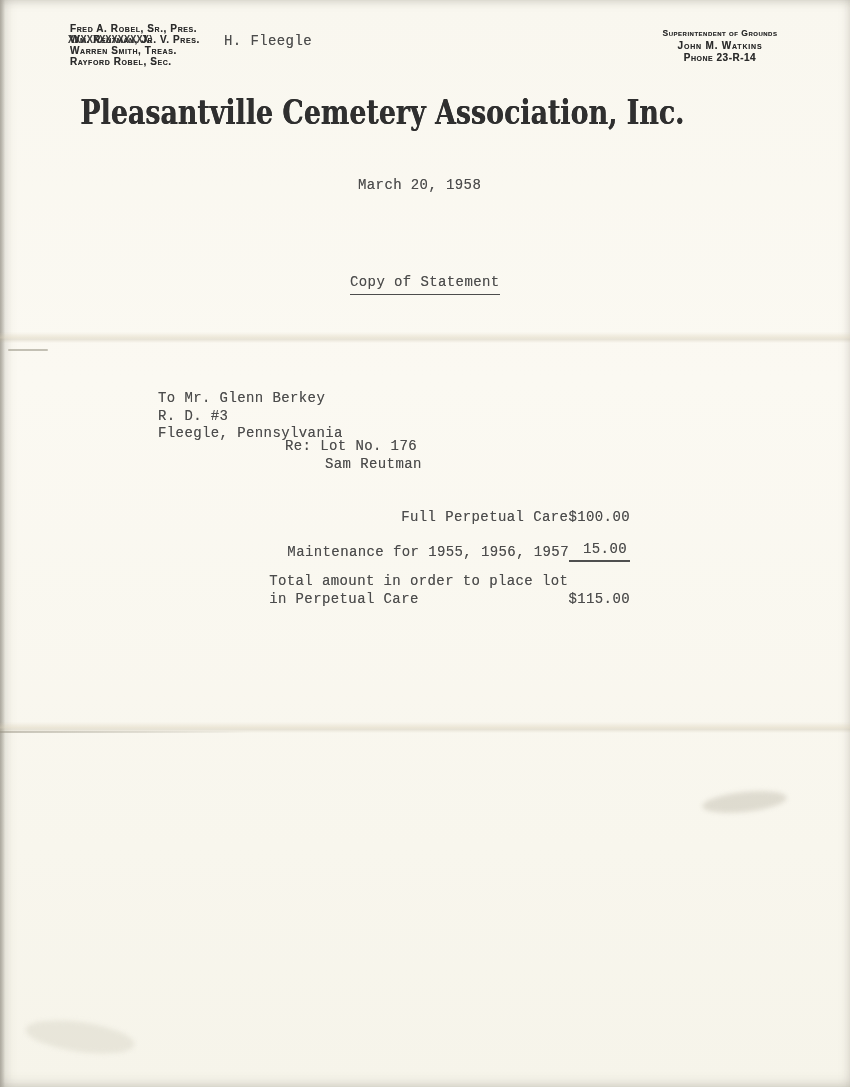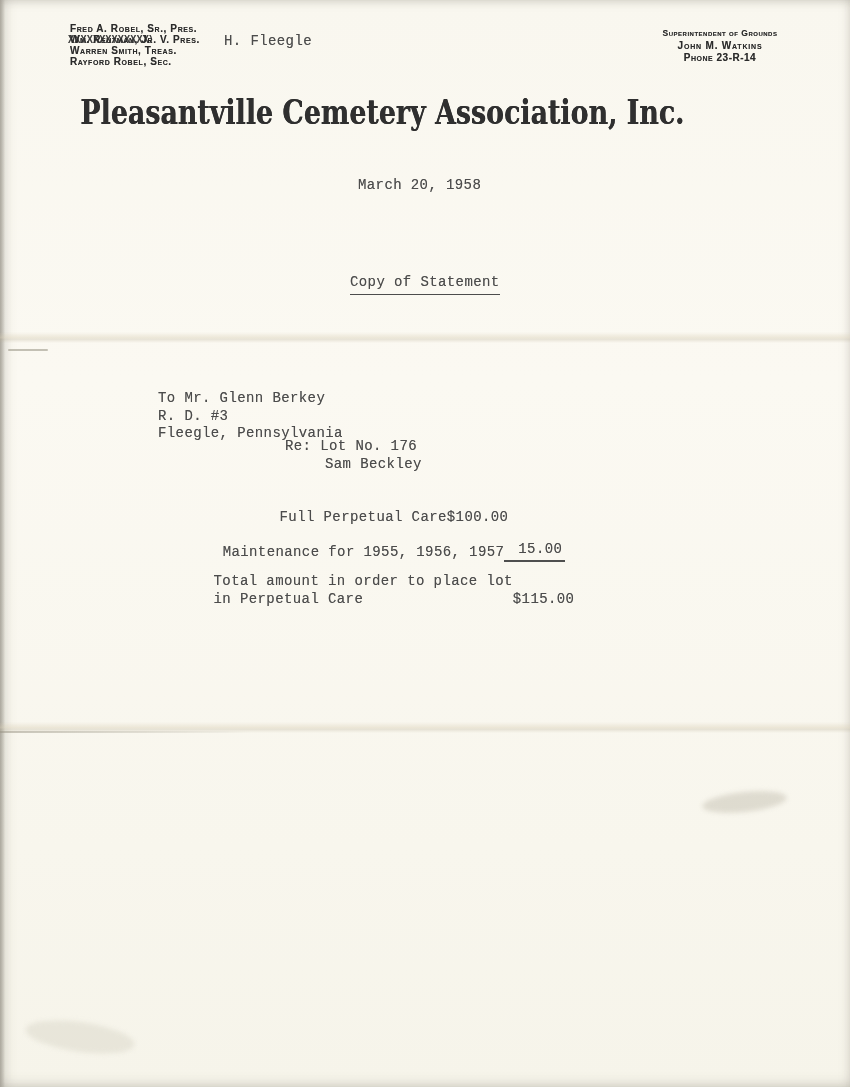--- a/index.html
+++ b/index.html
@@ -76,21 +76,21 @@
     border-bottom: 1px solid #4c4c4c; padding-bottom: 2px;
   }
 
   .addressee { position: absolute; left: 158px; top: 372px; margin-top: 18px; }
   .reference { position: absolute; left: 285px; top: 438px; }
   .ref-indent { padding-left: 40px; }
 
   .items { position: absolute; left: 158px; top: 509px; width: 472px; }
   .item-row {
     position: absolute; left: 0; width: 100%;
-    display: flex; justify-content: center; align-items: flex-end;
+    display: flex; justify-content: flex-end; align-items: flex-end;
   }
   .row1 { top: 0; }
   .row2 { top: 32px; }
   .row3 { top: 64px; }
   .item-amount.underlined {
     border-bottom: 2px solid #4f4f4f;
     padding: 0 3px 1px 14px;
   }
 
   
@@ -160,21 +160,21 @@
   <div class="heading typed">Copy of Statement</div>
 
   <div class="addressee typed">
     <div>To Mr. Glenn Berkey</div>
     <div>R. D. #3</div>
     <div>Fleegle, Pennsylvania</div>
   </div>
 
   <div class="reference typed">
     <div>Re: Lot No. 176</div>
-    <div class="ref-indent">Sam Beckley</div>
+    <div class="ref-indent">Sam Reutman</div>
   </div>
 
   <div class="items typed">
     <div class="item-row row1">
       <div class="item-label">Full Perpetual Care</div>
       <div class="item-amount">$100.00</div>
     </div>
     <div class="item-row row2">
       <div class="item-label">Maintenance for 1955, 1956, 1957</div>
       <div class="item-amount underlined">15.00</div>

